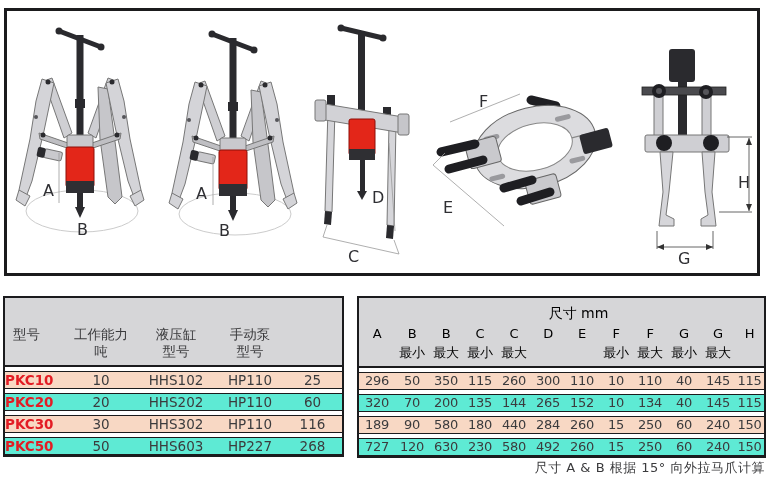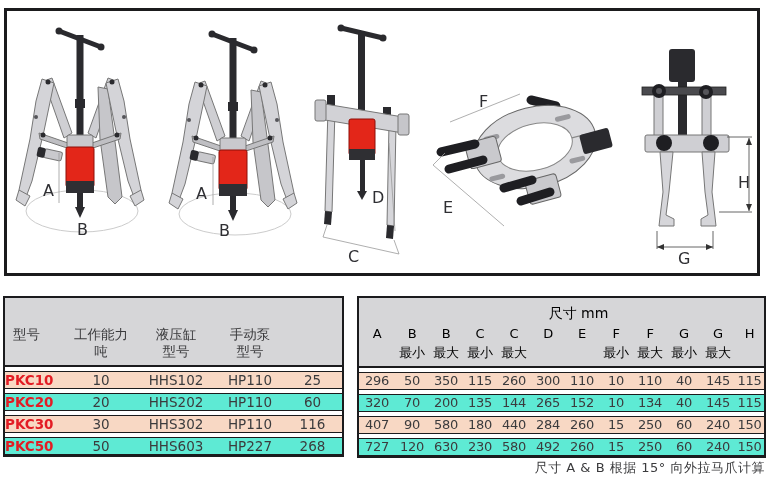--- a/index.html
+++ b/index.html
@@ -301,21 +301,21 @@
       <div class="cell">144</div>
       <div class="cell">265</div>
       <div class="cell">152</div>
       <div class="cell">10</div>
       <div class="cell">134</div>
       <div class="cell">40</div>
       <div class="cell">145</div>
       <div class="cell">115</div>
     </div>
     <div class="band pink dims-cols">
-      <div class="cell">407</div>
+      <div class="cell">189</div>
       <div class="cell">90</div>
       <div class="cell">580</div>
       <div class="cell">180</div>
       <div class="cell">440</div>
       <div class="cell">284</div>
       <div class="cell">260</div>
       <div class="cell">15</div>
       <div class="cell">250</div>
       <div class="cell">60</div>
       <div class="cell">240</div>

